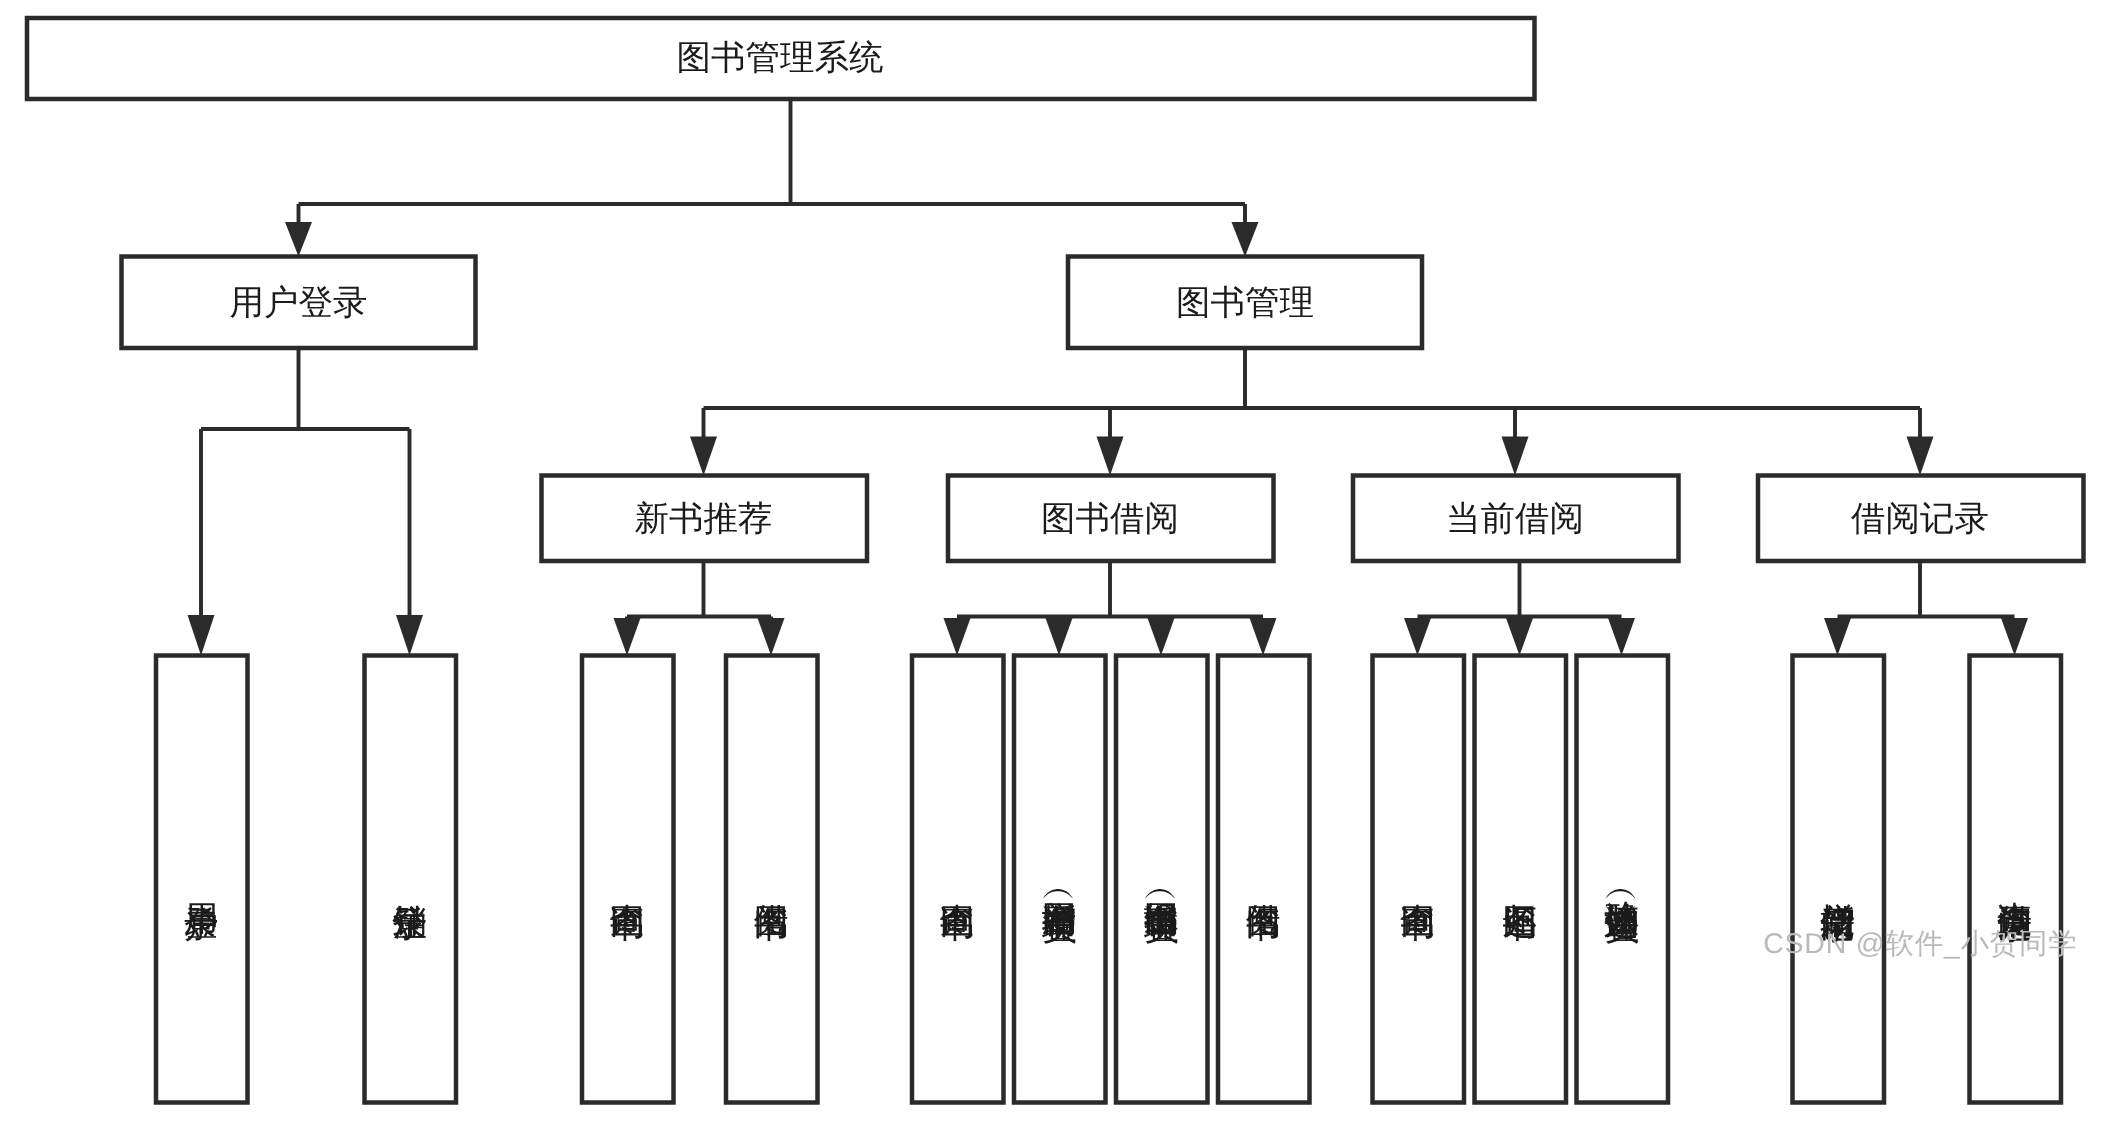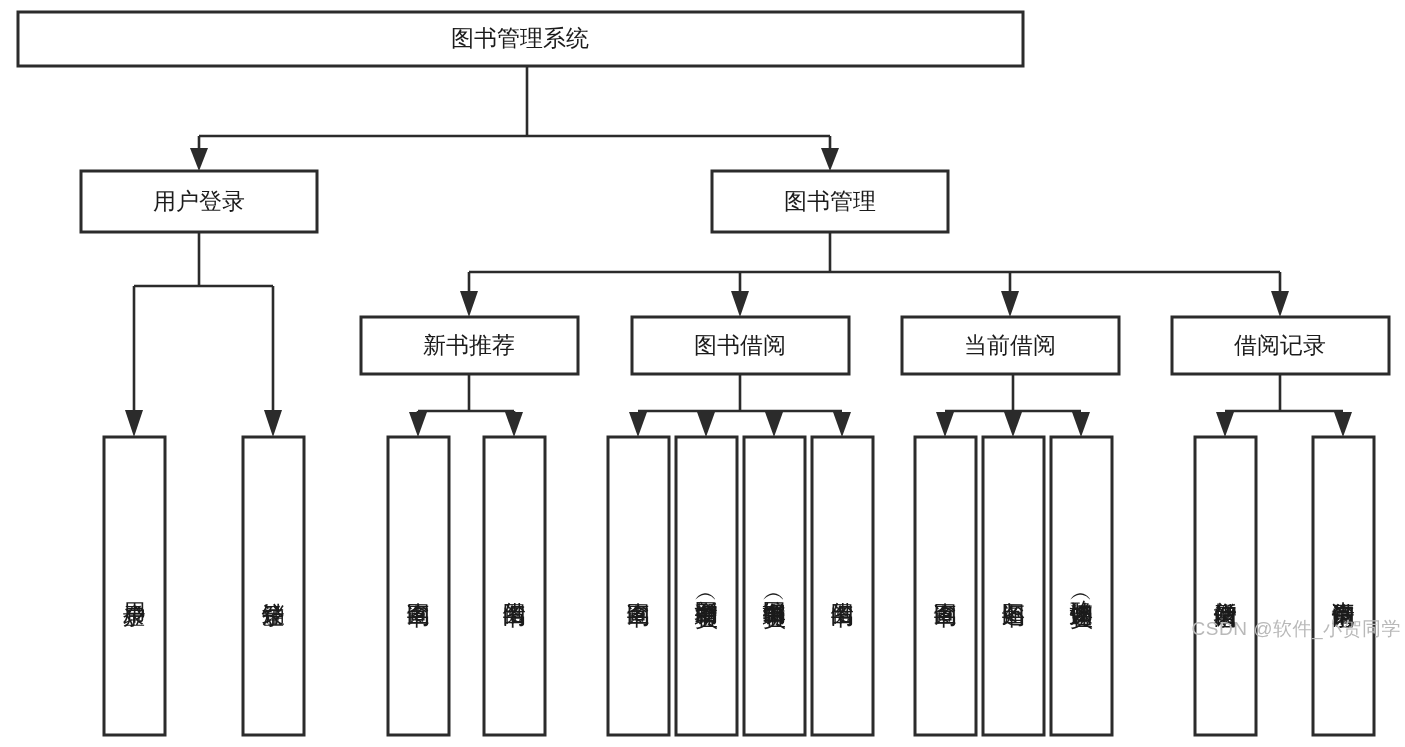--- a/index.html
+++ b/index.html
@@ -59,21 +59,21 @@
     letter-spacing: 1px;
     display: flex;
     align-items: center;
     justify-content: center;
     text-align: center;
     white-space: nowrap;
     pointer-events: none;
   }
   .watermark {
     position: absolute;
-    right: 4px;
+    right: 20px;
     bottom: 4px;
     font-family: "Liberation Sans", "DejaVu Sans", sans-serif;
     font-size: 19px;
     color: #b9b9b9;
     letter-spacing: 0.5px;
     white-space: nowrap;
   }
 </style>
 </head>
 <body>

